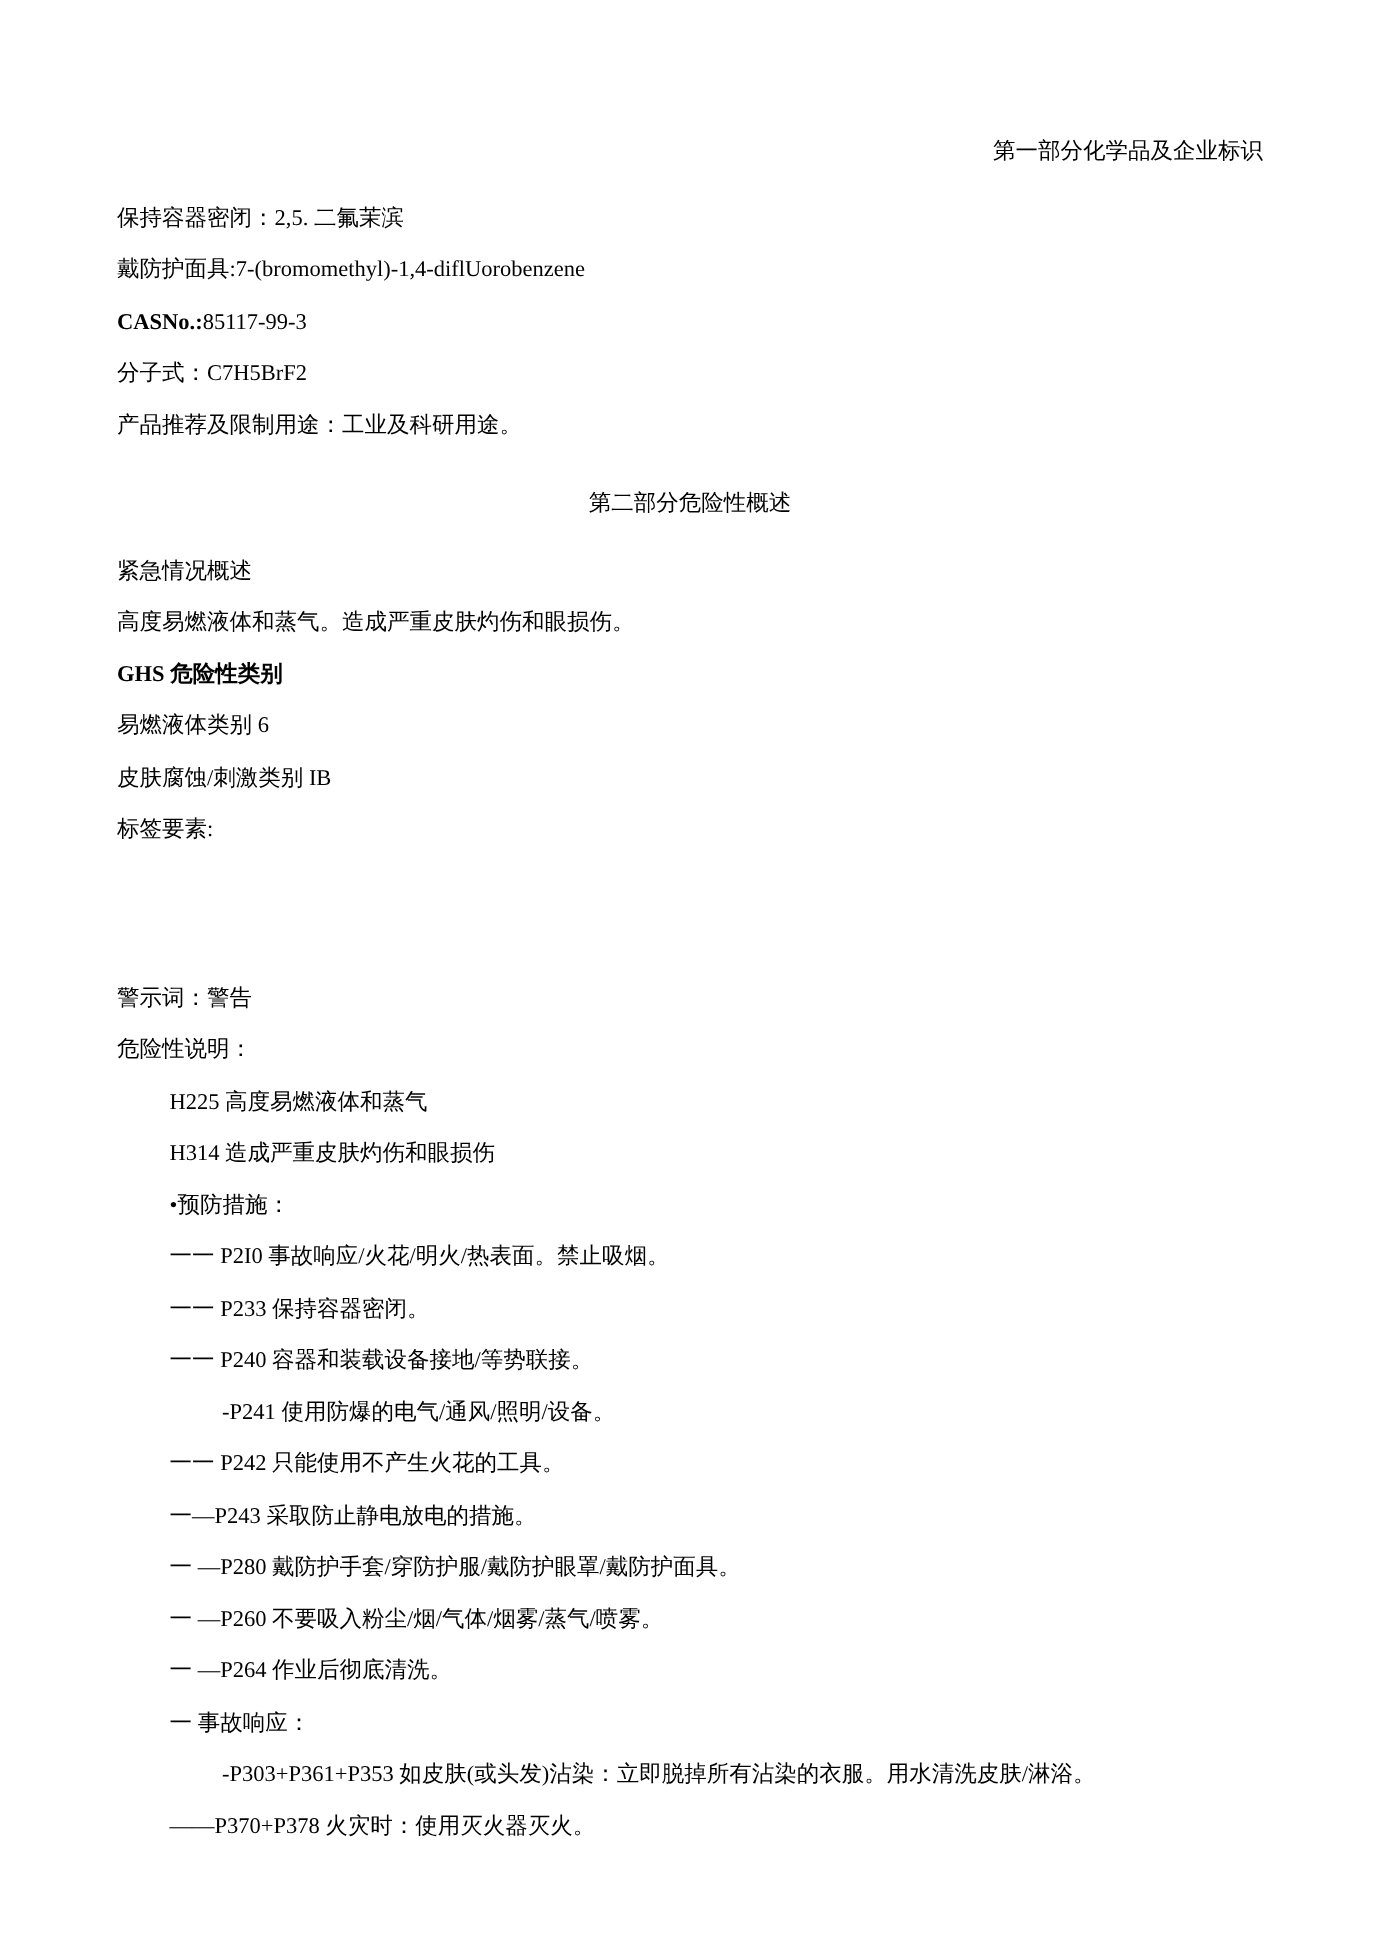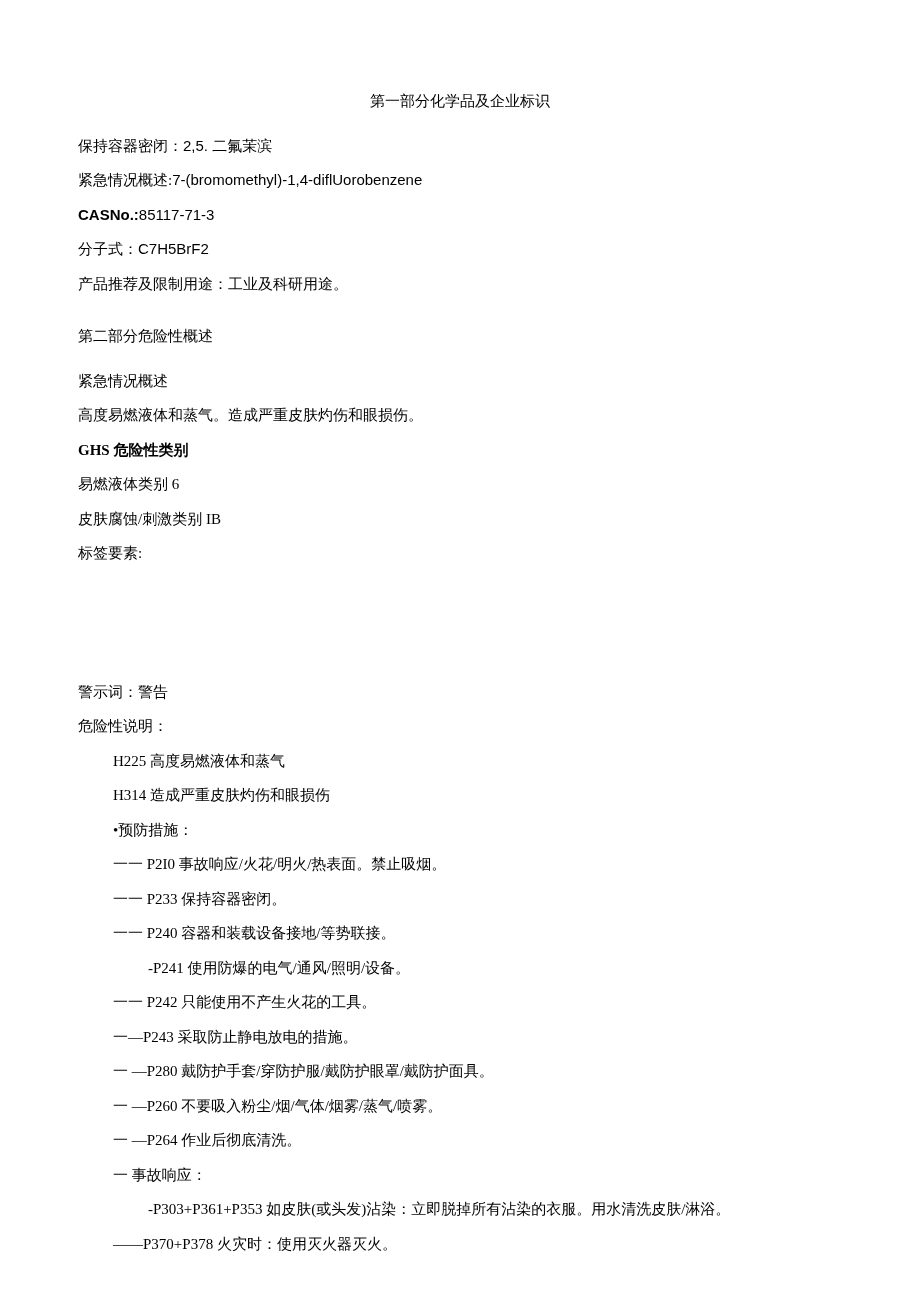--- a/index.html
+++ b/index.html
@@ -10,62 +10,63 @@
     body {
       background: #ffffff;
       font-family: "SimSun", "宋体", serif;
       font-size: 15px;
       color: #000000;
       width: 920px;
       padding: 90px 78px 50px 78px;
       line-height: 1.5;
     }
     .section-heading {
-      text-align: center;
+      text-align: right;
       margin-bottom: 22px;
     }
     .line {
       margin-bottom: 12px;
     }
     .bold {
       font-weight: bold;
       font-family: "Times New Roman", "SimSun", serif;
     }
     .latin {
-      font-family: Liberation Sans, sans-serif;
+      font-family: Liberation Serif, serif;
     }
     .section2-heading {
+      text-align: center;
       margin-top: 30px;
       margin-bottom: 22px;
     }
     .indent1 {
       padding-left: 35px;
     }
     .indent2 {
       padding-left: 70px;
     }
     .gap-large {
-      margin-top: 116px;
+      margin-top: 90px;
     }
   </style>
 </head>
 <body>
 
 <div class="section-heading">第一部分化学品及企业标识</div>
 
 <div class="line">
   <span>保持容器密闭：</span><span class="latin">2,5. 二氟茉滨</span>
 </div>
 
 <div class="line">
-  <span>紧急情况概述:</span><span class="latin">7-(bromomethyl)-1,4-diflUorobenzene</span>
+  <span>戴防护面具:</span><span class="latin">7-(bromomethyl)-1,4-diflUorobenzene</span>
 </div>
 
 <div class="line">
-  <span class="bold latin">CASNo.:</span><span class="latin">85117-71-3</span>
+  <span class="bold latin">CASNo.:</span><span class="latin">85117-99-3</span>
 </div>
 
 <div class="line">
   <span>分子式：</span><span class="latin">C7H5BrF2</span>
 </div>
 
 <div class="line">
   <span>产品推荐及限制用途：</span><span>工业及科研用途。</span>
 </div>
 

